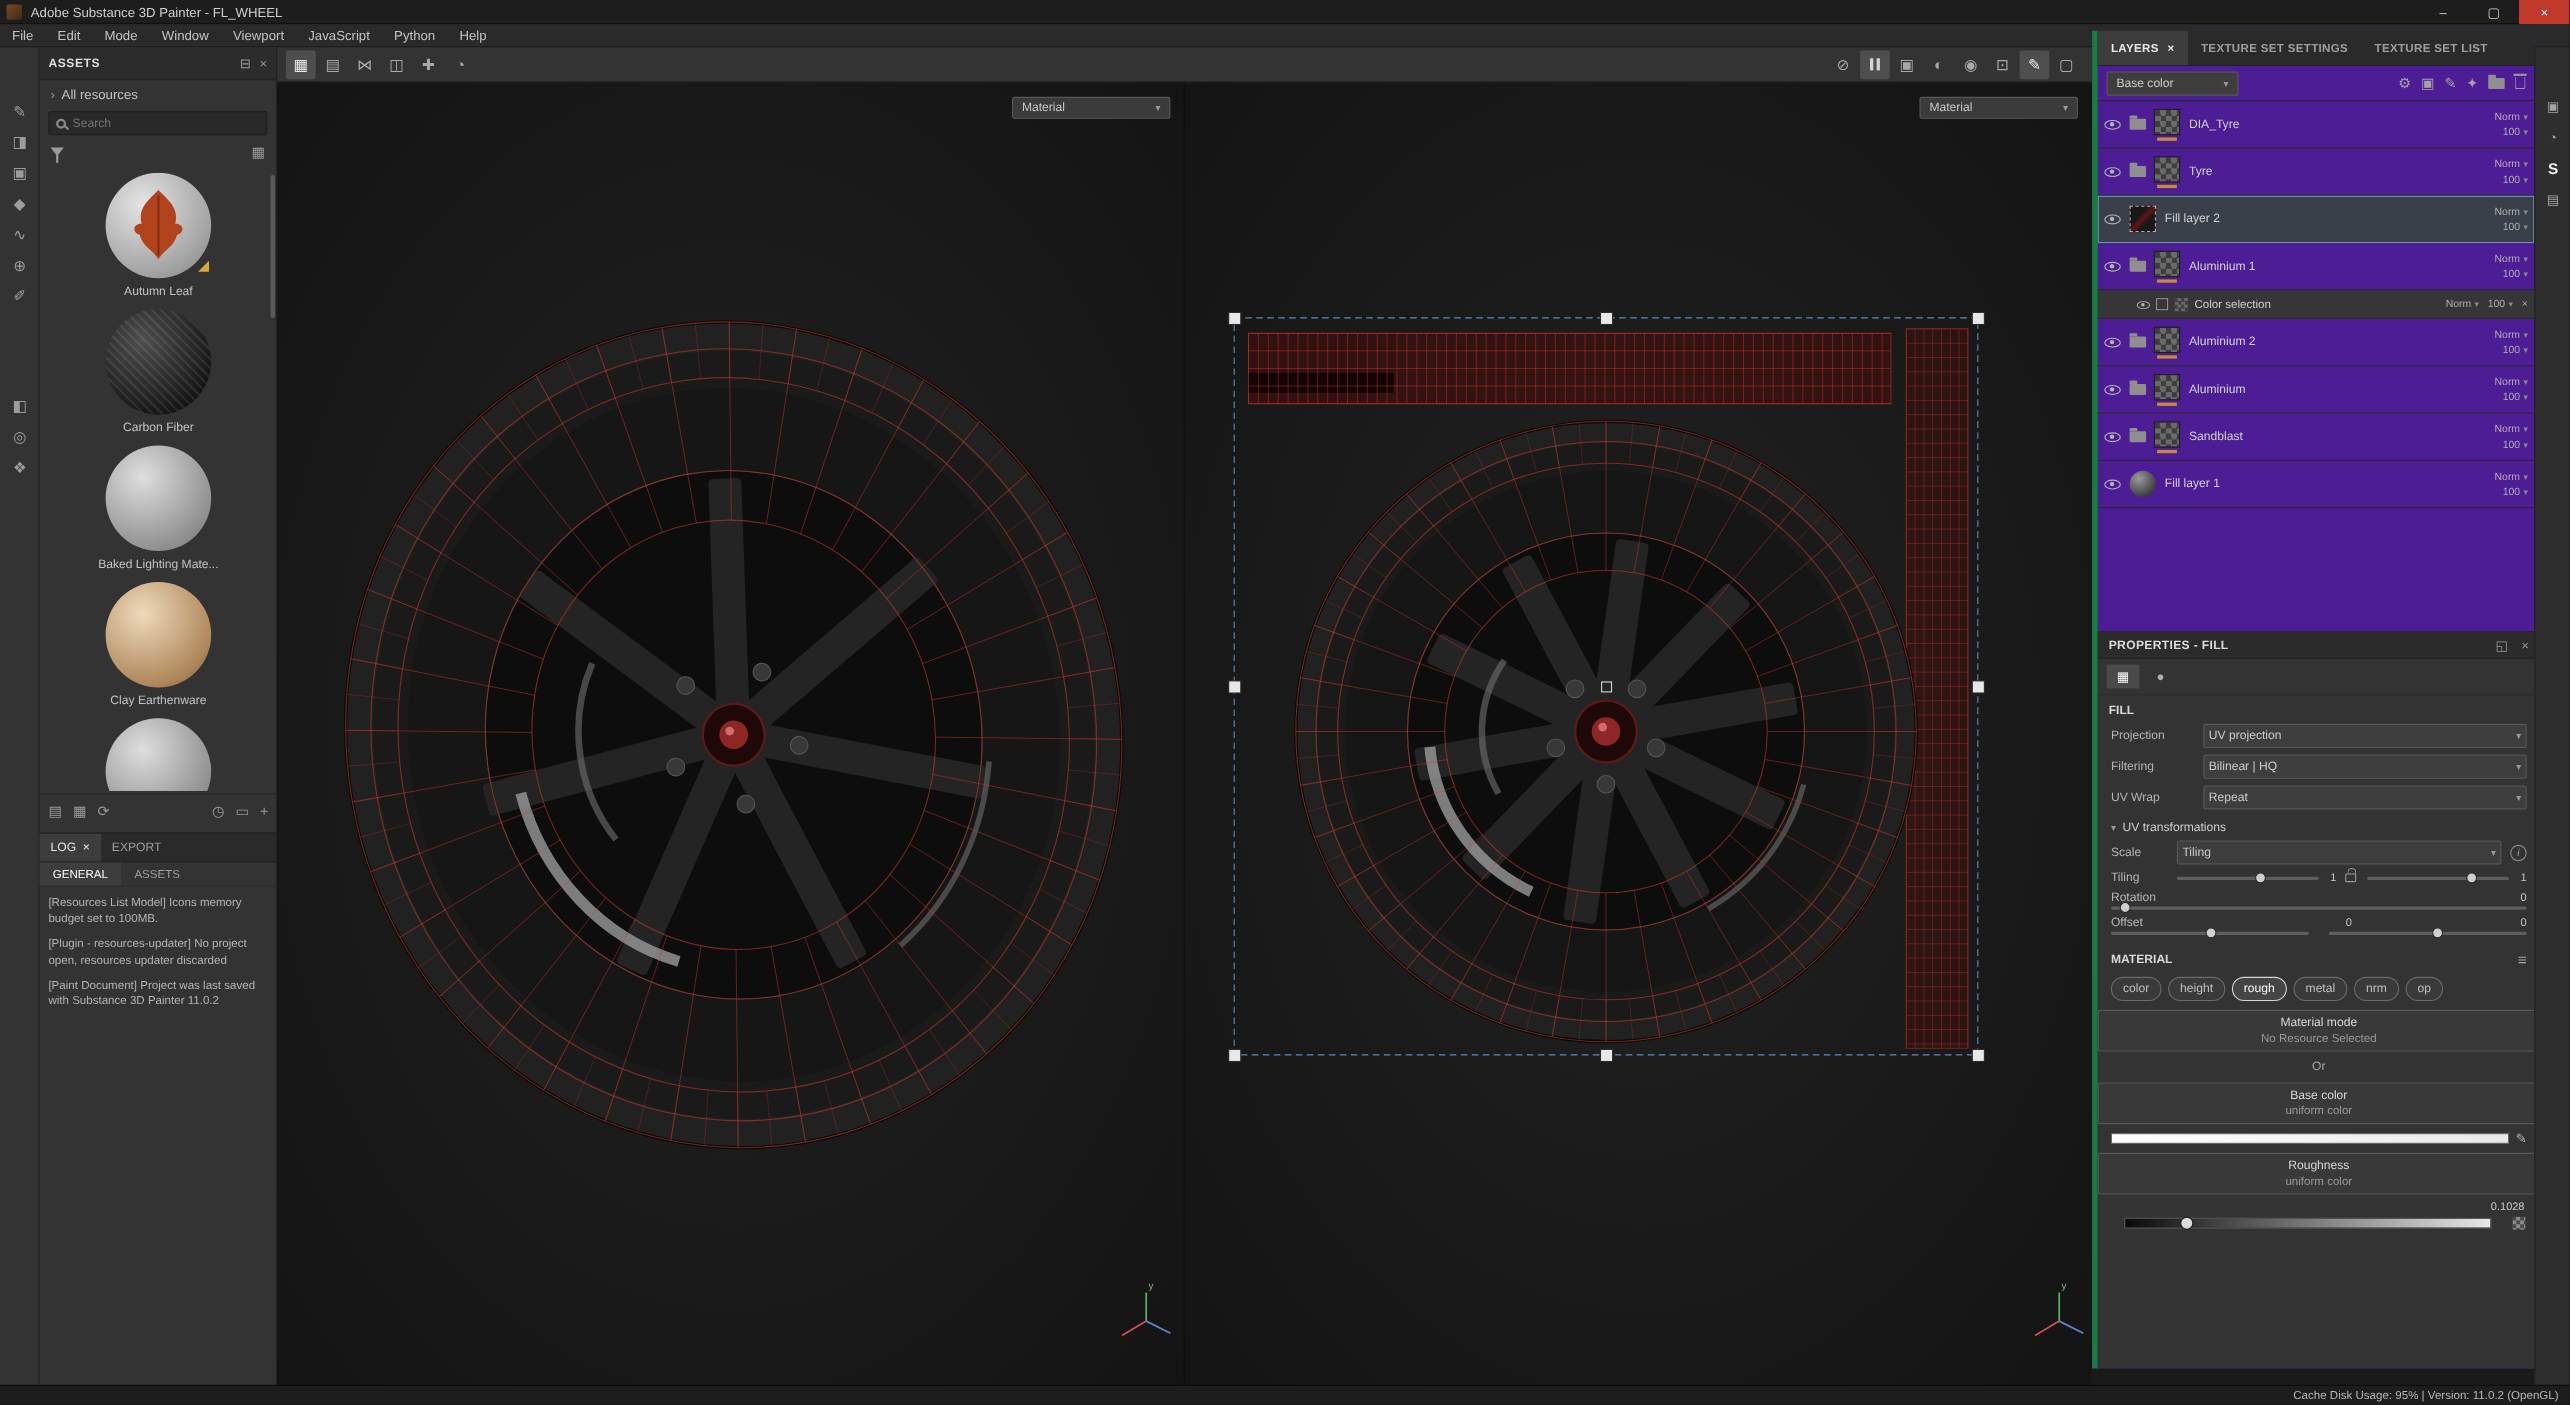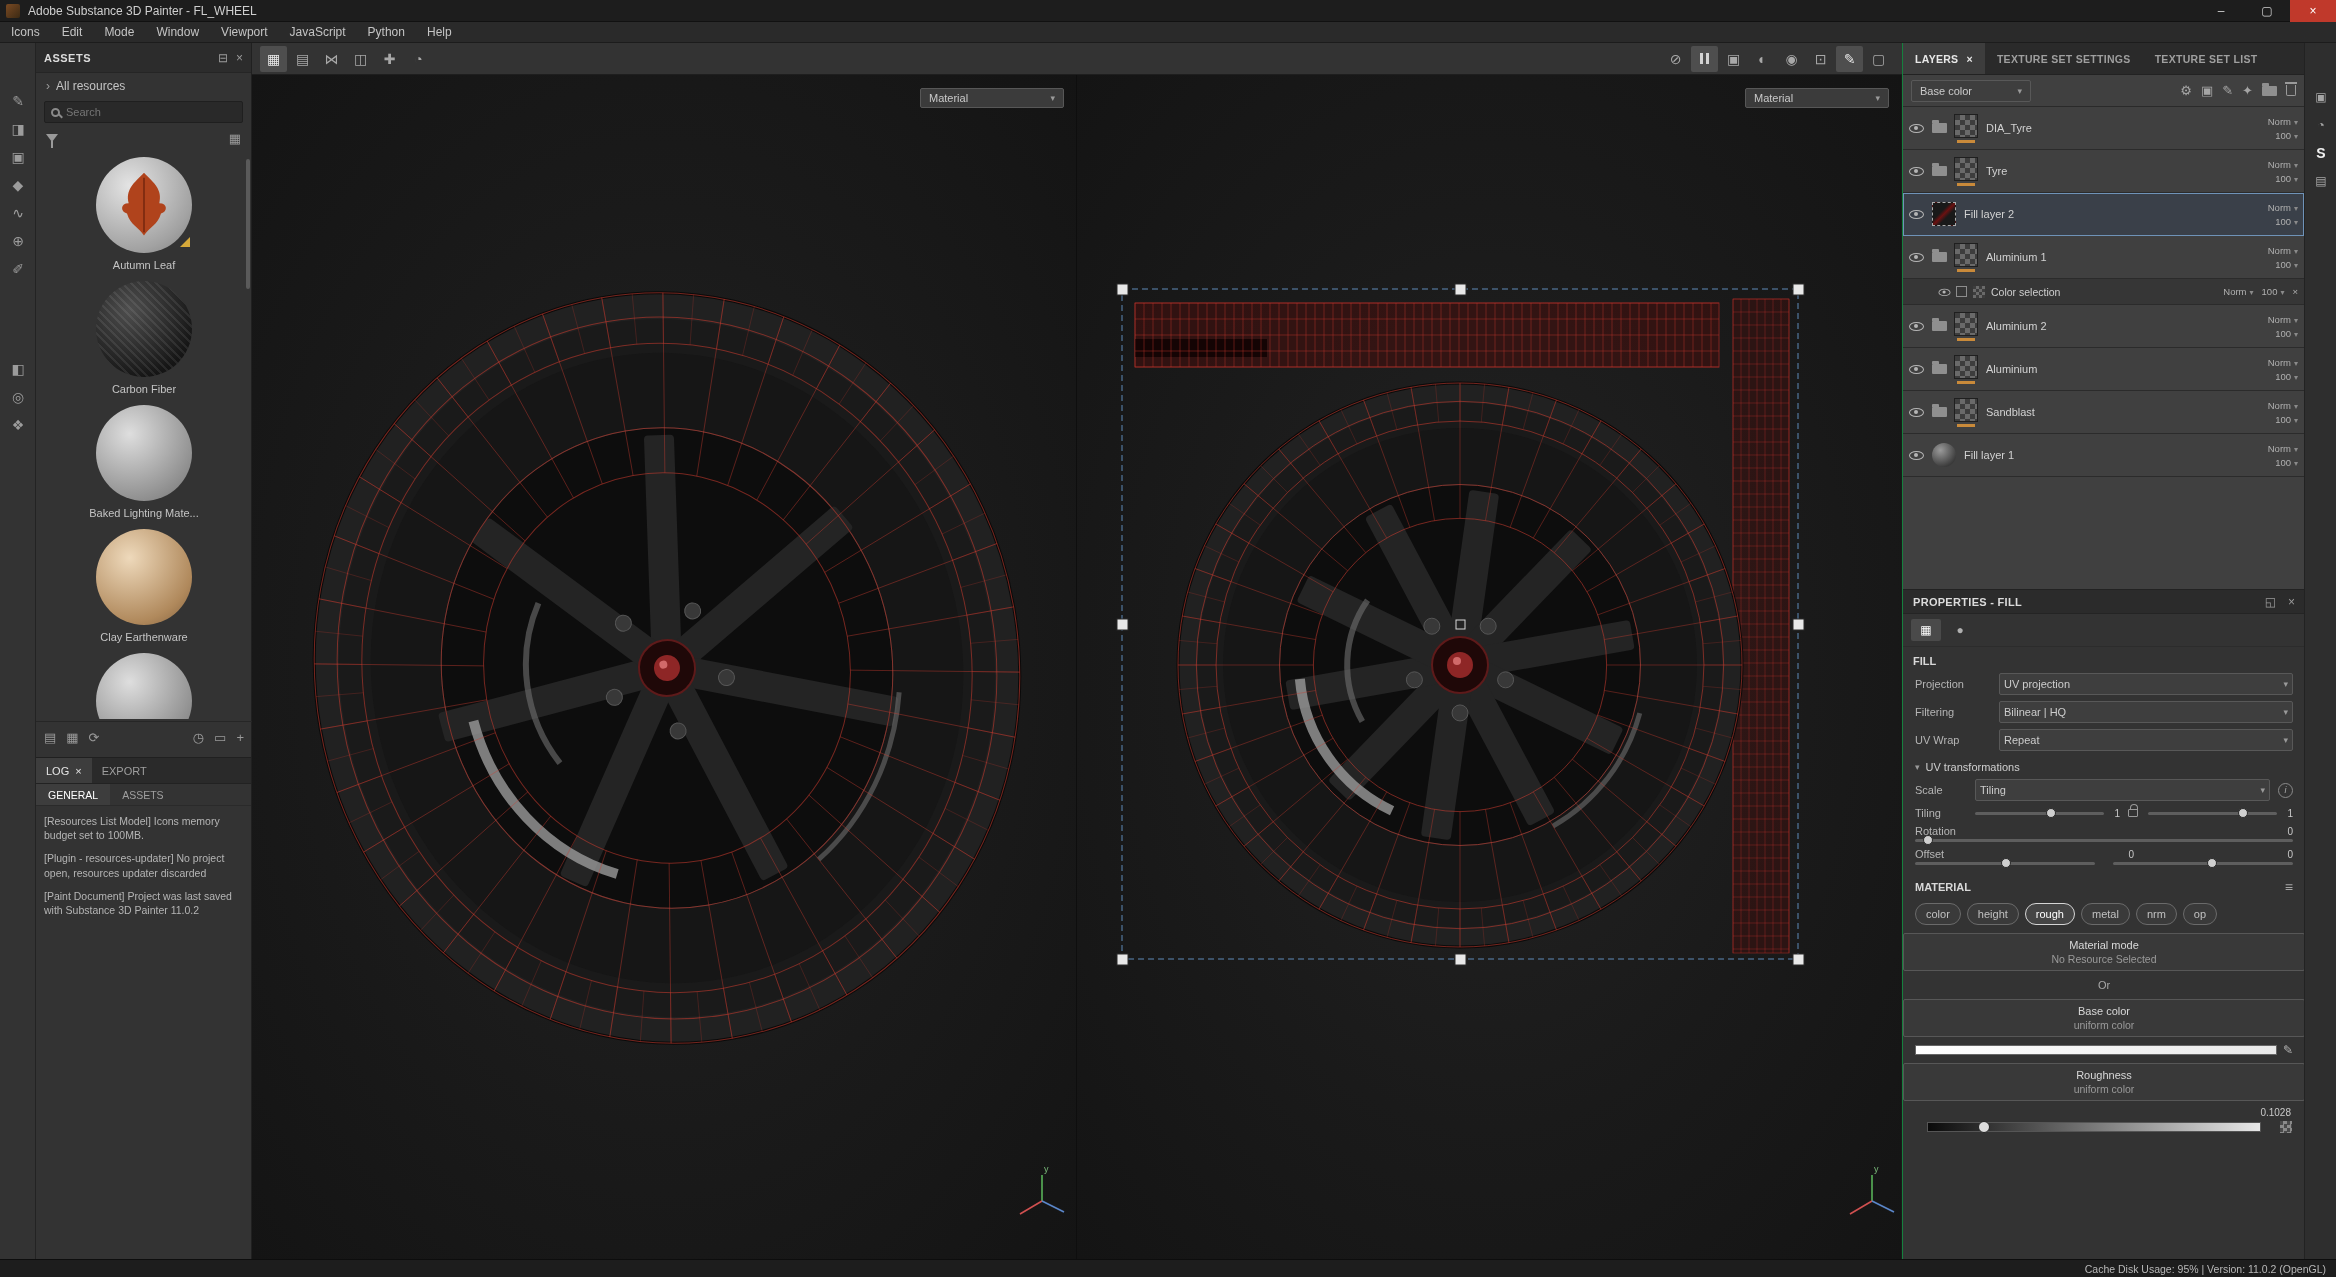--- a/index.html
+++ b/index.html
@@ -72,21 +72,21 @@
   .pauseic{display:inline-flex;gap:3px;}
   .pauseic i{width:3px;height:11px;background:#d3d3d3;display:block;}
   .viewports{left:252px;top:75px;width:1650px;height:1184px;display:flex;}
   .vp{position:relative;width:824px;height:1184px;background:radial-gradient(ellipse at 50% 50%,#232323 0%,#1a1a1a 55%,#141414 100%);overflow:hidden;}
   .vp.right{border-left:1px solid #0e0e0e;width:825px;}
   .matdrop{position:absolute;top:13px;right:12px;width:144px;height:20px;background:#3b3b3b;border:1px solid #575757;border-radius:2px;color:#c9c9c9;font-size:11px;display:flex;align-items:center;padding:0 8px;z-index:5;}
   .matdrop:after{content:'▾';margin-left:auto;color:#9a9a9a;font-size:9px;}
   .vpsvg{position:absolute;left:0;top:0;}
 
   
-  .rightpanel{left:1902px;top:43px;width:402px;height:1216px;background:#404040;border-left:1px solid #15803d;}
+  .rightpanel{left:1902px;top:28px;width:402px;height:1216px;background:#4c1d95;border-left:5px solid #15803d;}
   .rtabs{height:32px;display:flex;background:#2a2a2a;border-bottom:1px solid #222;}
   .rtab{padding:0 12px;display:flex;align-items:center;gap:8px;font-size:10.5px;font-weight:bold;letter-spacing:.3px;color:#9f9f9f;}
   .rtab.on{background:#3d3d3d;color:#e8e8e8;}
   .ltoolrow{height:32px;display:flex;align-items:center;padding:0 8px;border-bottom:1px solid #2a2a2a;}
   .chdrop{width:120px;height:22px;background:#3e3e3e;border:1px solid #585858;border-radius:2px;font-size:11px;color:#ccc;display:flex;align-items:center;padding:0 8px;}
   .chdrop:after{content:'▾';margin-left:auto;font-size:9px;color:#9a9a9a;}
   .ltools{margin-left:auto;display:flex;gap:9px;color:#a5a5a5;font-size:13px;align-items:center;}
   .lrow{height:43px;display:flex;align-items:center;padding:0 6px;border-bottom:1px solid #2b2b2b;position:relative;}
   .lrow.sel{background:#3a4049;outline:1px solid #6f93b8;outline-offset:-1px;}
   .eye{width:15px;height:14px;position:relative;flex:none;margin-right:8px;}
@@ -167,21 +167,21 @@
     <div class="applogo"></div>
     <div class="apptitle">Adobe Substance 3D Painter - FL_WHEEL</div>
     <div class="winbtns">
       <div class="wbtn">–</div>
       <div class="wbtn">▢</div>
       <div class="wbtn closebtn">×</div>
     </div>
   </div>
 
   <div class="menubar abs">
-    <span class="menuitem">Icons</span>
+    <span class="menuitem">File</span>
     <span class="menuitem">Edit</span>
     <span class="menuitem">Mode</span>
     <span class="menuitem">Window</span>
     <span class="menuitem">Viewport</span>
     <span class="menuitem">JavaScript</span>
     <span class="menuitem">Python</span>
     <span class="menuitem">Help</span>
   </div>
 
   <div class="toolstrip abs">

